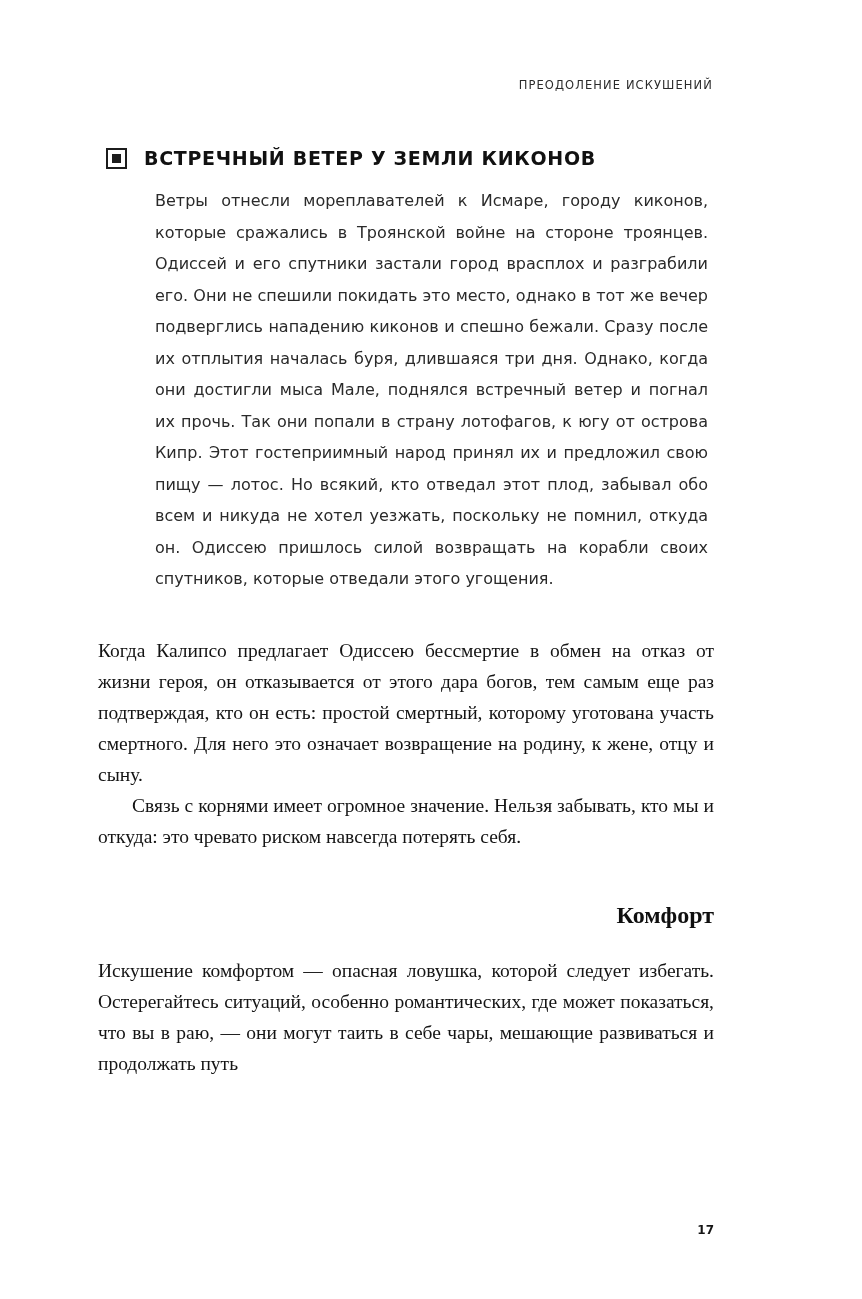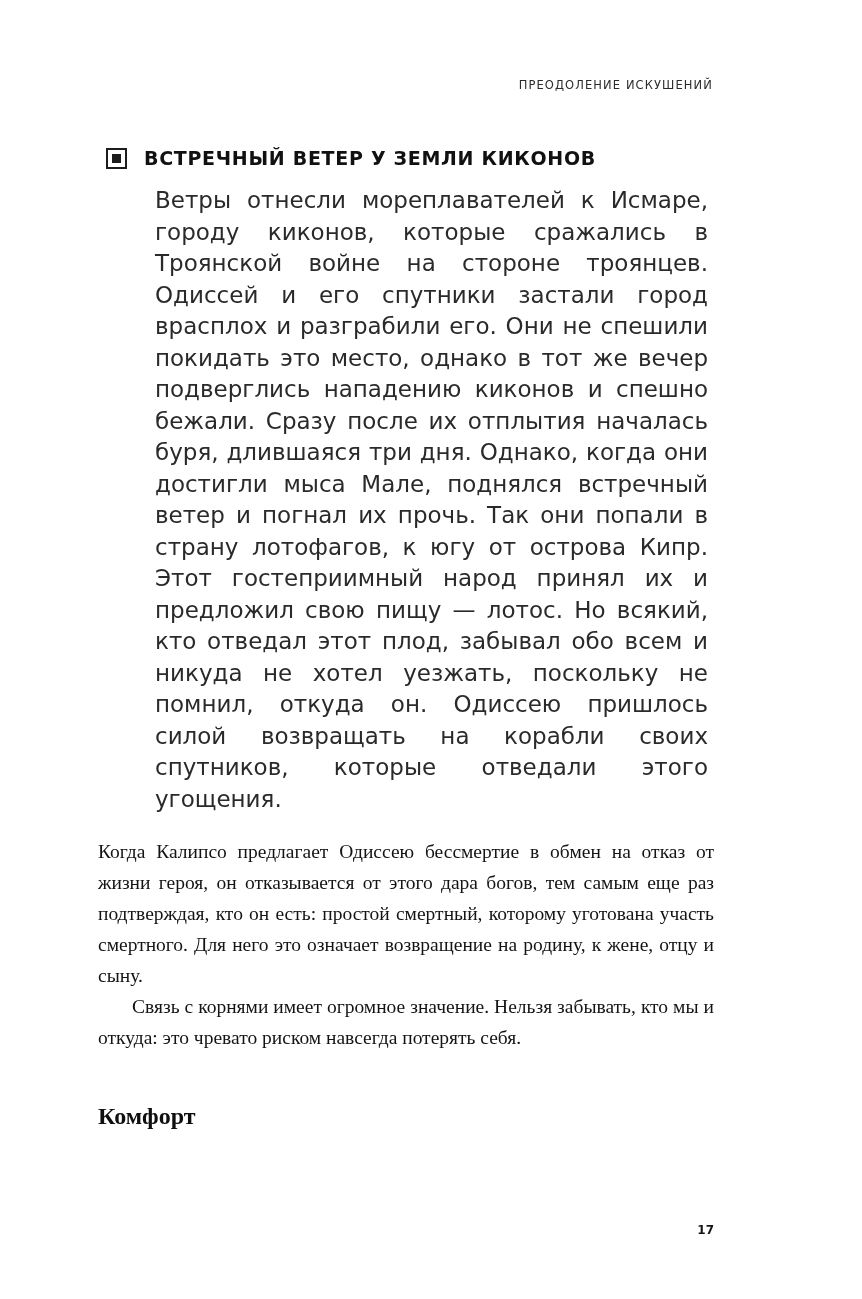--- a/index.html
+++ b/index.html
@@ -80,38 +80,38 @@
   .callout-title {
     font-family: "DejaVu Sans", sans-serif;
     font-size: 19px;
     font-weight: bold;
     letter-spacing: 0.7px;
     color: #111111;
     line-height: 1.1;
   }
   .callout-body {
     font-family: "DejaVu Sans", sans-serif;
-    font-size: 23px;
+    font-size: 16px;
     line-height: 31.5px;
     text-align: justify;
     color: #2a2a2a;
     margin: 0 0 0 57px;
     padding-right: 6px;
   }
 
   .after-callout {
-    margin-top: 21px;
+    margin-top: 40px;
   }
 
   
   .section-heading {
     font-family: "Liberation Serif", serif;
     font-weight: bold;
     font-size: 24px;
-    text-align: left;
+    text-align: right;
     color: #0f0f0f;
     margin: 50px 0 26px 0;
   }
 
   
   .folio {
     position: absolute;
     right: 148px;
     bottom: 62px;
     font-family: "DejaVu Sans", sans-serif;
@@ -135,15 +135,16 @@
     </div>
     <p class="callout-body">Ветры отнесли мореплавателей к Исмаре, городу киконов, которые сражались в Троянской войне на стороне троянцев. Одиссей и его спутники застали город врасплох и разграбили его. Они не спешили покидать это место, однако в тот же вечер подверглись нападению киконов и спешно бежали. Сразу после их отплытия началась буря, длившаяся три дня. Однако, когда они достигли мыса Мале, поднялся встречный ветер и погнал их прочь. Так они попали в страну лотофагов, к югу от острова Кипр. Этот гостеприимный народ принял их и предложил свою пищу — лотос. Но всякий, кто отведал этот плод, забывал обо всем и никуда не хотел уезжать, поскольку не помнил, откуда он. Одиссею пришлось силой возвращать на корабли своих спутников, которые отведали этого угощения.</p>
   </div>
 
   <p class="body-text after-callout">Когда Калипсо предлагает Одиссею бессмертие в обмен на отказ от жизни героя, он отказывается от этого дара богов, тем самым еще раз подтверждая, кто он есть: простой смертный, которому уготована участь смертного. Для него это означает возвращение на родину, к жене, отцу и сыну.</p>
 
   <p class="body-text indent">Связь с корнями имеет огромное значение. Нельзя забывать, кто мы и откуда: это чревато риском навсегда потерять себя.</p>
 
   <h2 class="section-heading">Комфорт</h2>
 
+  <p class="body-text">Искушение комфортом — опасная ловушка, которой следует избегать. Остерегайтесь ситуаций, особенно романтических, где может показаться, что вы в раю, — они могут таить в себе чары, мешающие развиваться и продолжать путь</p>
 
   <div class="folio">17</div>
 </div>
 
 </body></html>

